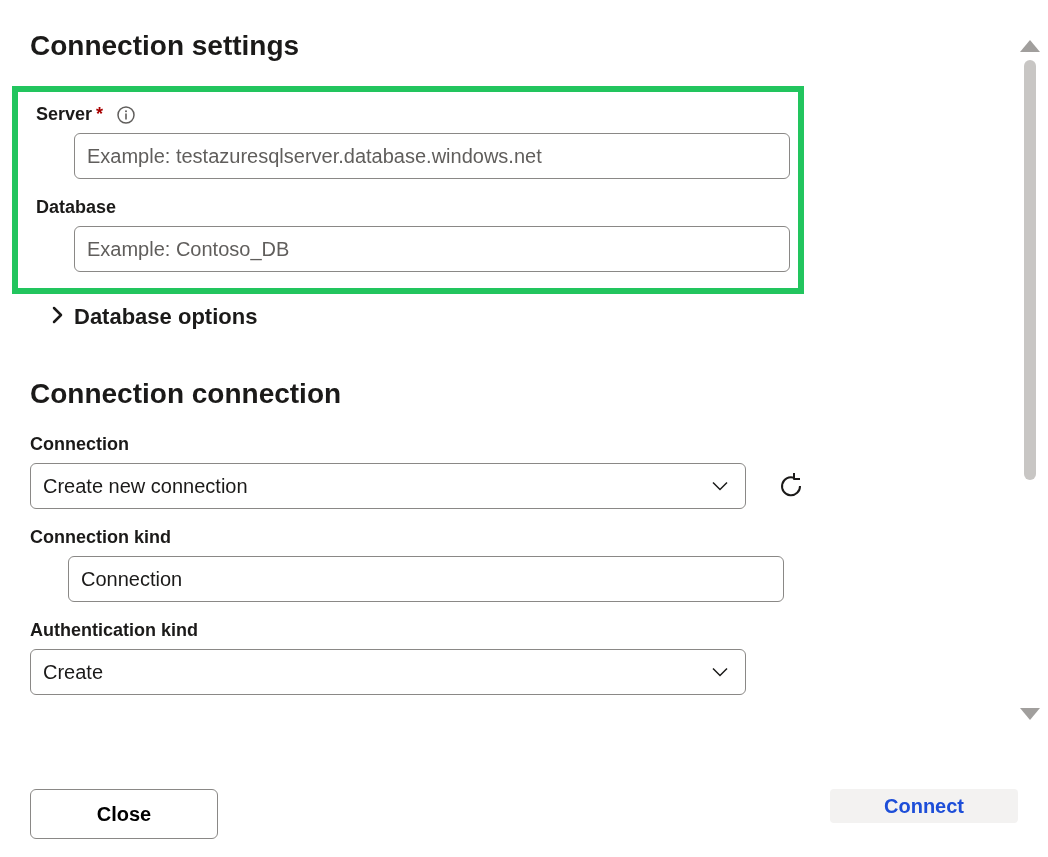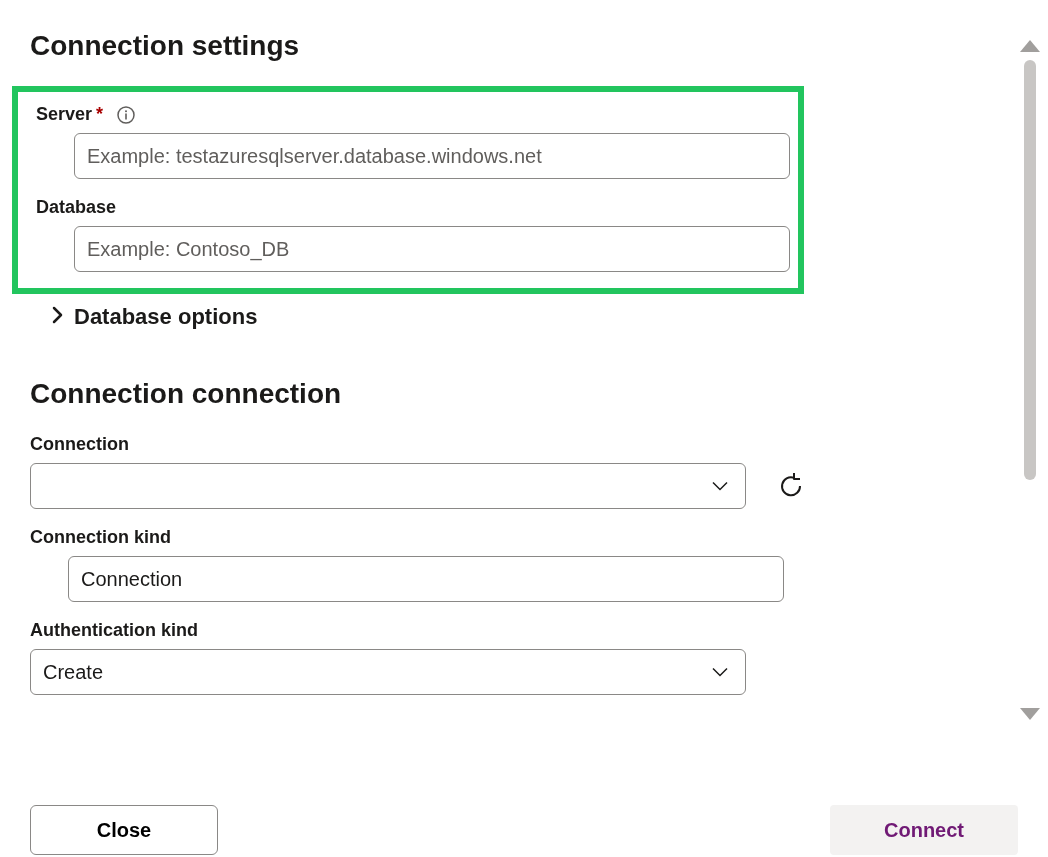--- a/index.html
+++ b/index.html
@@ -113,44 +113,44 @@
       top: 50%;
       transform: translateY(-50%);
     }
     .refresh-icon {
       width: 30px;
       height: 30px;
       cursor: pointer;
     }
     .footer {
       position: absolute;
-      bottom: 2px;
+      bottom: 18px;
       left: 30px;
       right: 30px;
       display: flex;
       justify-content: space-between;
     }
     .close-btn {
       width: 188px;
       height: 50px;
       border: 1px solid #8a8886;
       border-radius: 6px;
       background: #fff;
       font-size: 20px;
       font-weight: 600;
       cursor: pointer;
       font-family: inherit;
     }
     .connect-btn {
       width: 188px;
-      height: 50px;
+      height: 34px;
       border: none;
       border-radius: 4px;
       background: #f3f2f1;
-      color: #701a75;
+      color: #1d4ed8;
       font-size: 20px;
       font-weight: 600;
       font-family: inherit;
       cursor: default;
     }
     .scrollbar {
       position: absolute;
       right: 4px;
       top: 40px;
       width: 28px;
@@ -225,20 +225,21 @@
   </div>
 
   <h2 class="section-heading credentials-heading">Connection connection</h2>
 
   <div class="field-group-normal">
     <div class="field-label">
       <span>Connection</span>
     </div>
     <div class="dropdown-row">
       <div class="dropdown">
+        <span>Create new connection</span>
         <span class="dropdown-chevron">
           <svg width="18" height="12" viewBox="0 0 18 12">
               <path d="M2 2 L9 9 L16 2" stroke="#1b1a19" stroke-width="1.5" fill="none"></path>
             </svg>
         </span>
       </div>
       <span class="refresh-icon">
         <svg width="30" height="30" viewBox="0 0 30 30" fill="none">
           <path d="M 24 15 A 9 9 0 1 1 18 6.8" stroke="#1b1a19" stroke-width="2" fill="none"></path>
           <path d="M 18 2 L 18 8 L 24 8" stroke="#1b1a19" stroke-width="2" fill="none" stroke-linejoin="round"></path>

